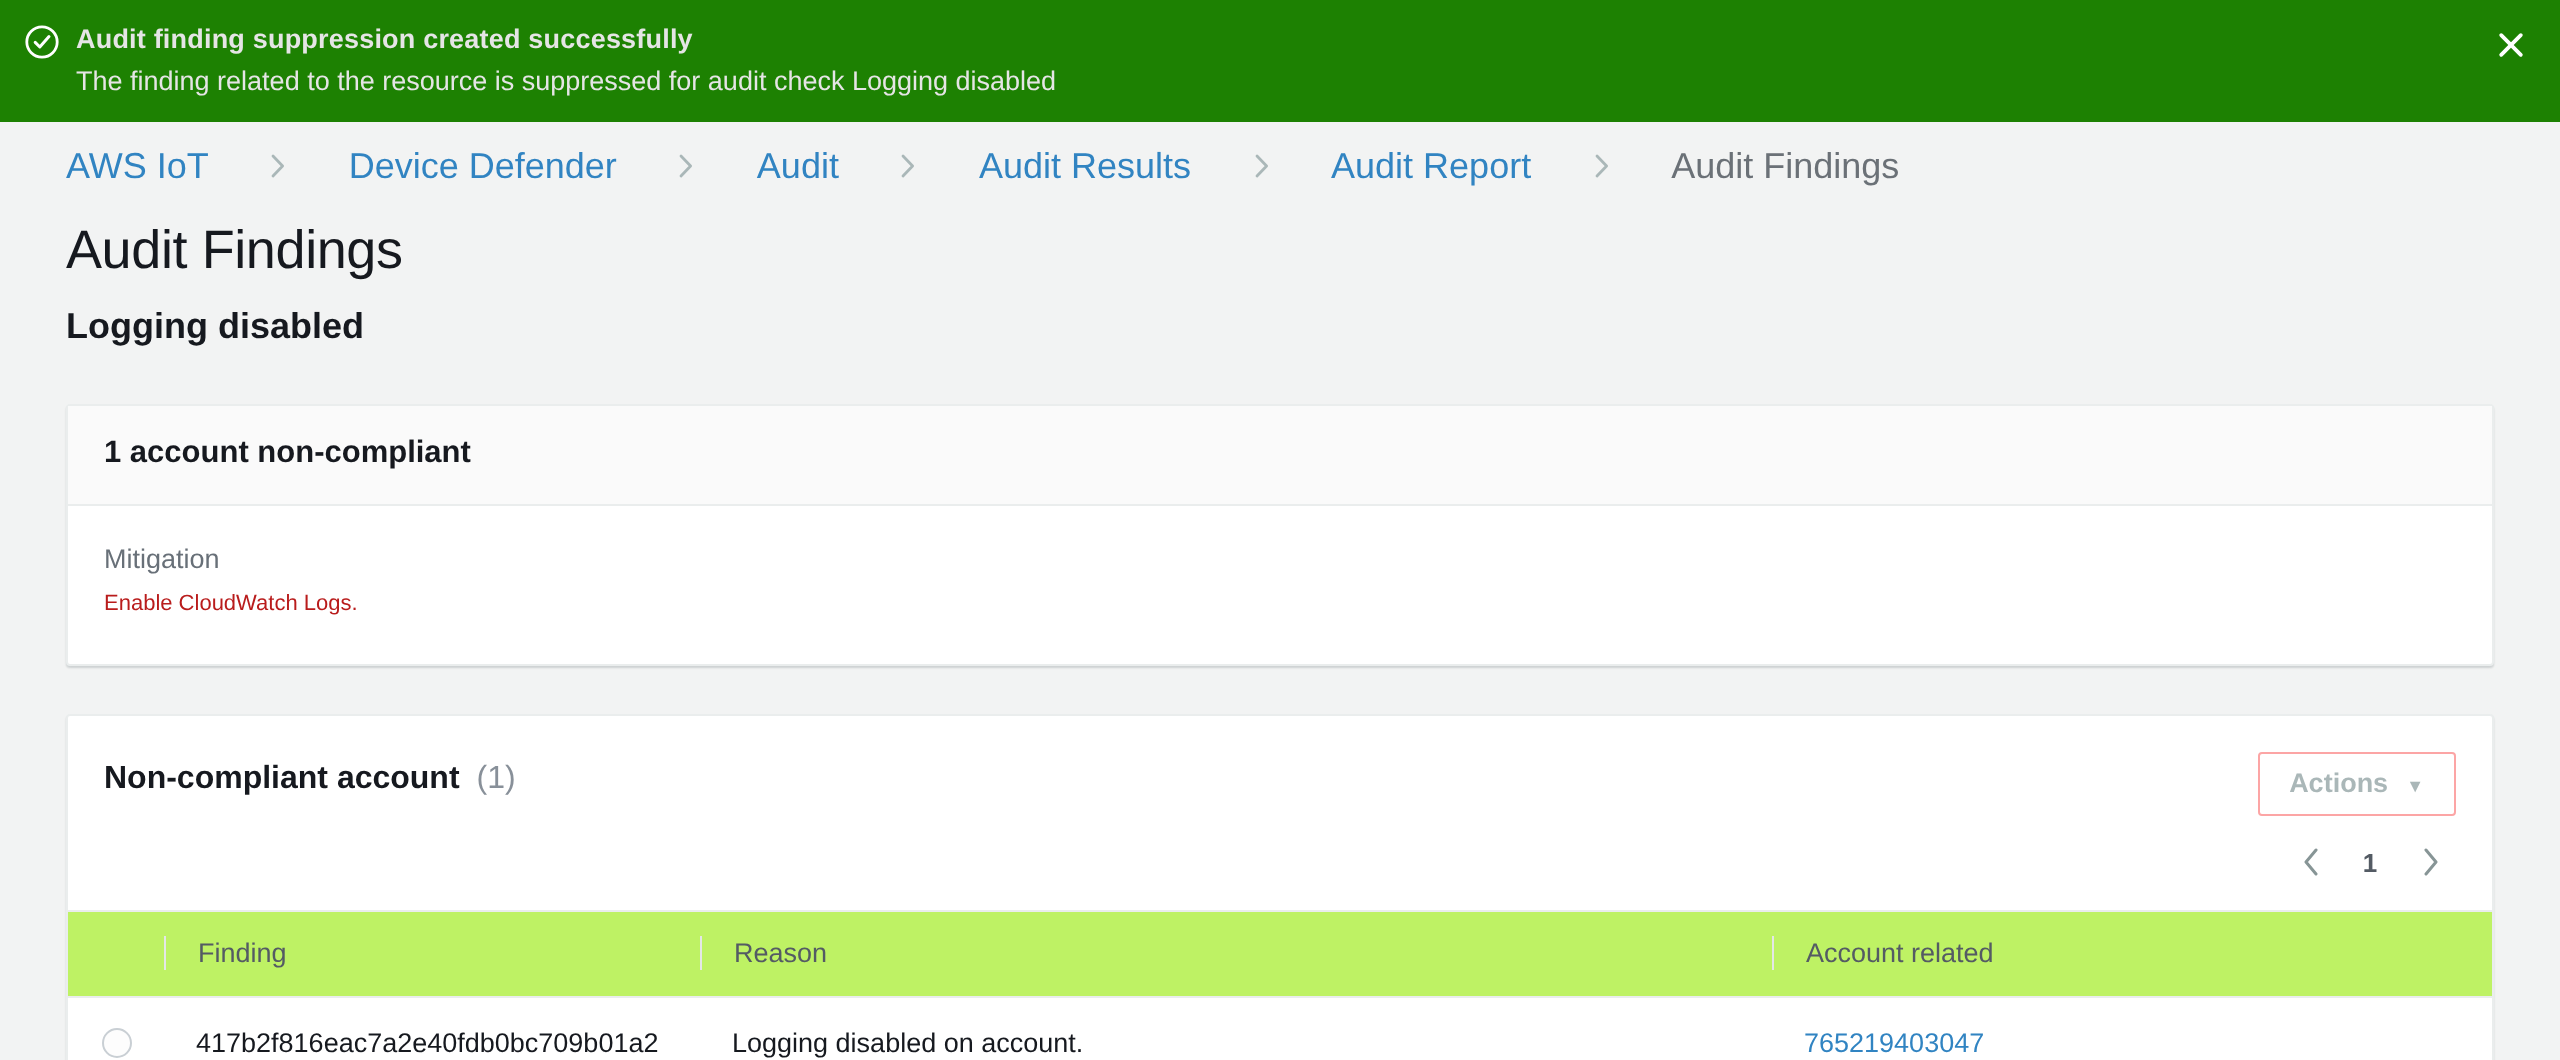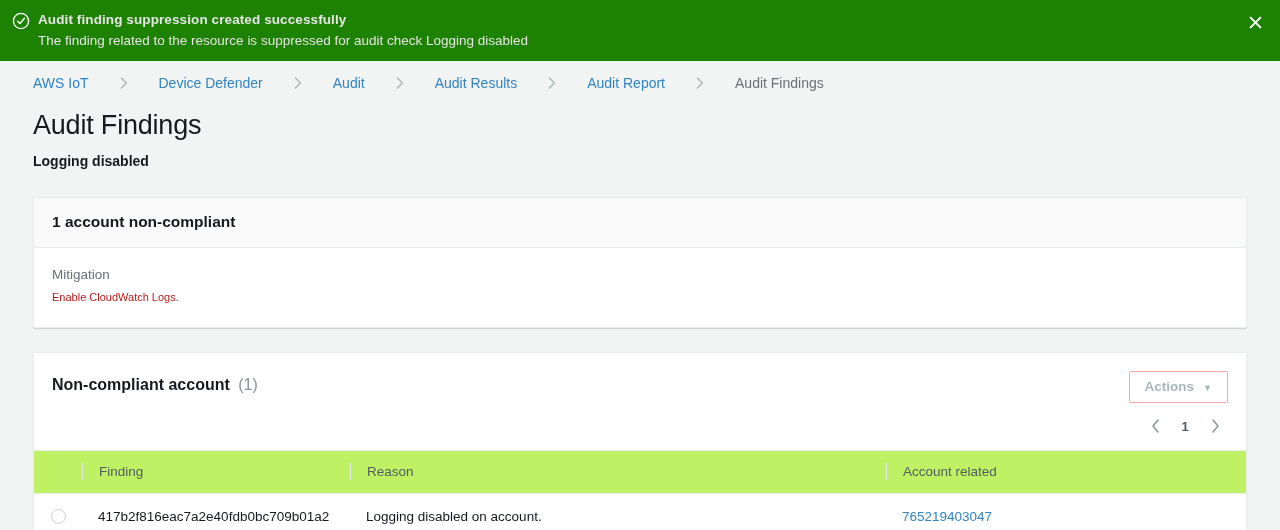--- a/index.html
+++ b/index.html
@@ -53,21 +53,21 @@
   }
 
   
   .content { padding: 0 33px; }
 
   
   .breadcrumb {
     display: flex;
     align-items: center;
     height: 44px;
-    font-size: 14px;
+    font-size: 18px;
     gap: 21px;
   }
   .crumb {
     color: #3184c2;
     text-decoration: none;
     cursor: pointer;
     white-space: nowrap;
   }
   .crumb.current {
     color: #6b7177;
@@ -84,21 +84,21 @@
   
   .page-title {
     font-size: 27px;
     font-weight: normal;
     color: #16191f;
     line-height: 34px;
     margin-top: 3px;
     letter-spacing: -.2px;
   }
   .page-subtitle {
-    font-size: 14px;
+    font-size: 18px;
     font-weight: bold;
     color: #16191f;
     margin-top: 11px;
   }
 
   
   .card {
     background: #ffffff;
     border: 1px solid #eaeded;
     border-radius: 2px;

